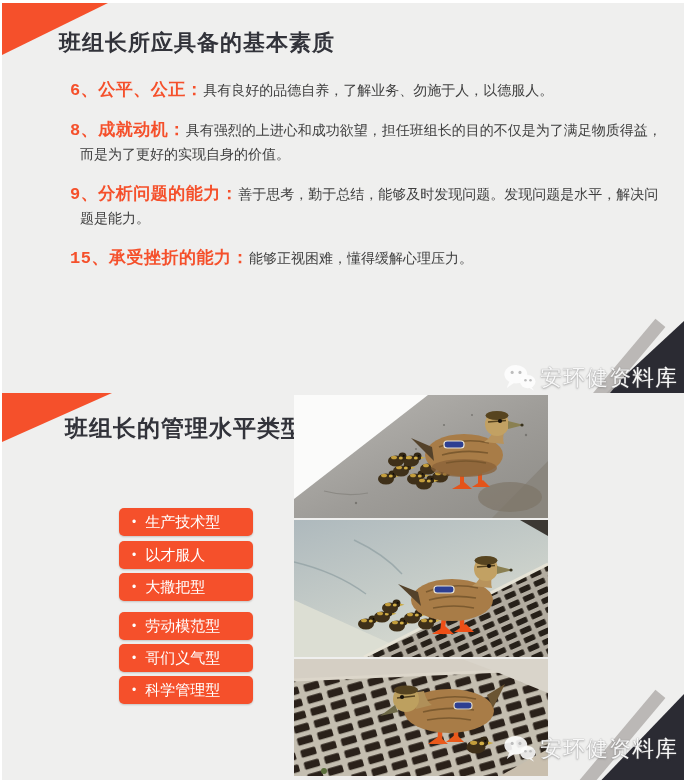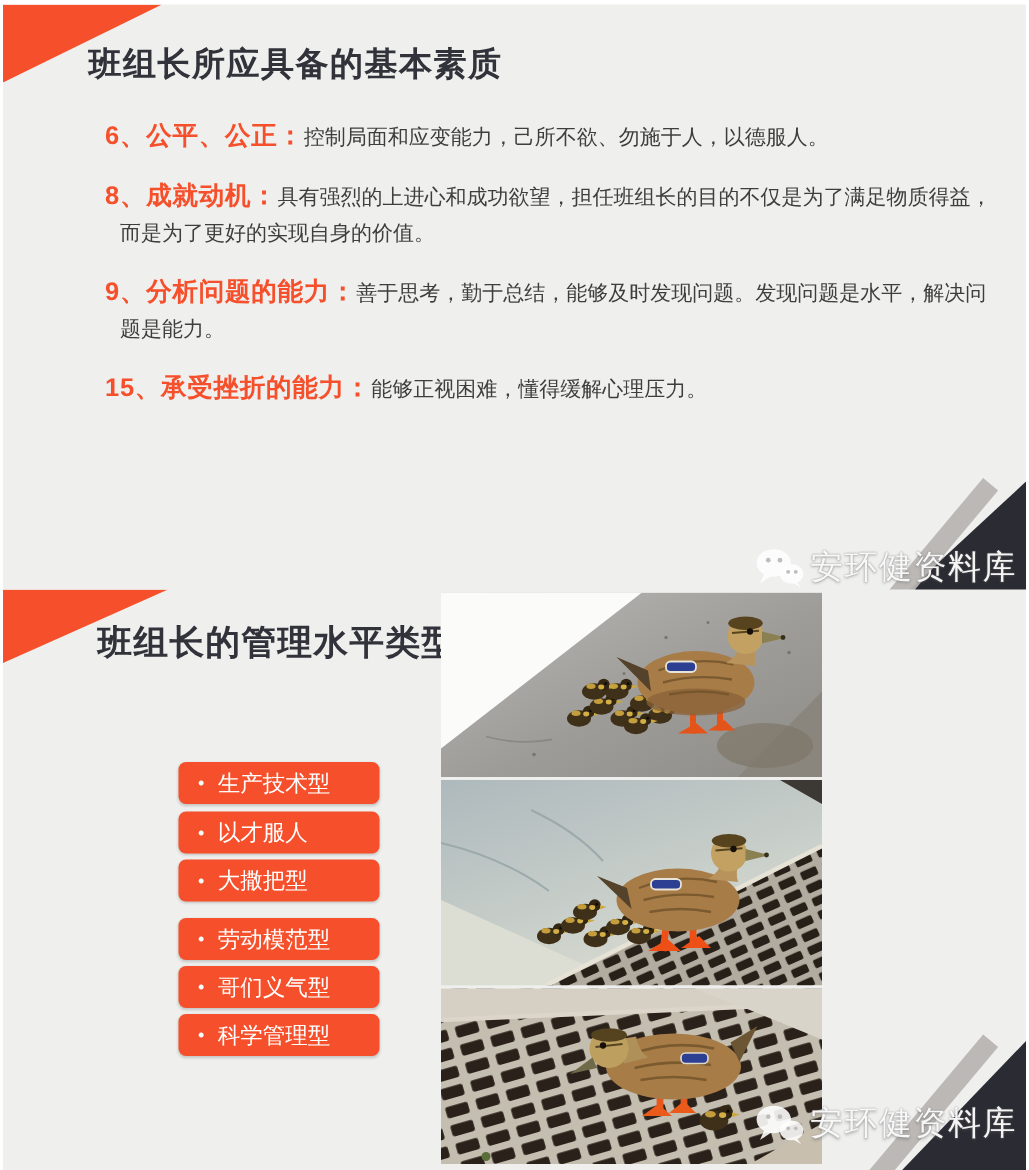--- a/index.html
+++ b/index.html
@@ -3,21 +3,21 @@
 <meta charset="utf-8">
 <style>
   :root{
     --accent:#f5502b; --slide-bg:#efefee; --dark-corner:#2b2b33; --stripe:#b7b4b2;
     --title-text:#32333a; --body-text:#3e3e3e; --button-text:#ffffff;
   }
   html,body{margin:0;padding:0;}
   .page{position:relative;width:686px;height:780px;background:#ffffff;overflow:hidden;
         font-family:"Liberation Sans","DejaVu Sans",sans-serif;}
   .slide{position:absolute;left:2px;width:682px;background:var(--slide-bg);overflow:hidden;}
-  .slide1{top:3px;height:406px;}
+  .slide1{top:3px;height:406px;font-family:Liberation Mono, monospace;}
   .slide2{top:393px;height:387px;}
   .corner-tl{position:absolute;top:0;left:0;width:106px;height:52px;background:var(--accent);
              clip-path:polygon(0 0,100% 0,0 100%);}
   .slide2 .corner-tl{width:110px;height:49px;}
   .corner-br{position:absolute;right:0;bottom:0;width:95px;height:88px;background:var(--dark-corner);
              clip-path:polygon(100% 0,100% 100%,0 100%);}
   .slide2 .corner-br{bottom:-14px;height:100px;width:96px;}
   .stripe{position:absolute;width:13px;height:118px;background:var(--stripe);right:55px;bottom:-18px;
           transform:rotate(40deg);opacity:.95;}
   .title{position:absolute;left:57px;top:25px;margin:0;font-size:22px;font-weight:700;
@@ -31,36 +31,36 @@
   .btn{height:28px;border-radius:5px;background:var(--accent);color:var(--button-text);display:flex;
        align-items:center;gap:9px;padding:0 8px 0 13px;box-sizing:border-box;font-size:15px;
        margin-top:4px;box-shadow:0 1px 2px rgba(0,0,0,.18);cursor:pointer;}
   .btn:first-child{margin-top:0;}
   .btn:nth-child(2){margin-top:5px;}
   .btn:nth-child(4){margin-top:11px;}
   .dot{font-size:12px;line-height:1;}
   .photos{position:absolute;left:292px;top:2px;width:254px;}
   .photo{display:block;width:254px;margin-bottom:2px;background:#fff;}
   .ph1{height:123px;} .ph2{height:137px;} .ph3{height:117px;}
-  .watermark{position:absolute;right:6px;bottom:16px;display:flex;align-items:center;gap:4px;}
+  .watermark{position:absolute;right:6px;bottom:16px;display:flex;align-items:flex-start;gap:4px;}
   .wm-icon{width:33px;height:28px;}
   .wm-text{font-size:22px;color:rgba(255,255,255,.93);letter-spacing:1px;font-weight:500;
            text-shadow:0 0 1px rgba(125,125,125,.9),0 1px 2px rgba(90,90,90,.4);}
 </style>
 </head>
 <body>
 
 <div class="page">
 
   <section class="slide slide1">
     <div class="corner-tl"></div>
     <h1 class="title">班组长所应具备的基本素质</h1>
 
     <div class="items">
-      <p class="item"><span class="label">6、公平、公正：</span><span>控制局面和应变能力，己所不欲、勿施于人，以德服人。</span></p>
+      <p class="item"><span class="label">6、公平、公正：</span><span>具有良好的品德自养，了解业务、勿施于人，以德服人。</span></p>
       <p class="item"><span class="label">8、成就动机：</span><span>具有强烈的上进心和成功欲望，担任班组长的目的不仅是为了满足物质得益，而是为了更好的实现自身的价值。</span></p>
       <p class="item"><span class="label">9、分析问题的能力：</span><span>善于思考，勤于总结，能够及时发现问题。发现问题是水平，解决问题是能力。</span></p>
       <p class="item"><span class="label">15、承受挫折的能力：</span><span>能够正视困难，懂得缓解心理压力。</span></p>
     </div>
 
     <div class="corner-br"></div>
     <div class="stripe"></div>
     <div class="watermark">
       <svg class="wm-icon" viewBox="0 0 36 30">
         <ellipse cx="14" cy="12" rx="12.5" ry="10" fill="#fdfdfd" opacity="0.9"></ellipse>

